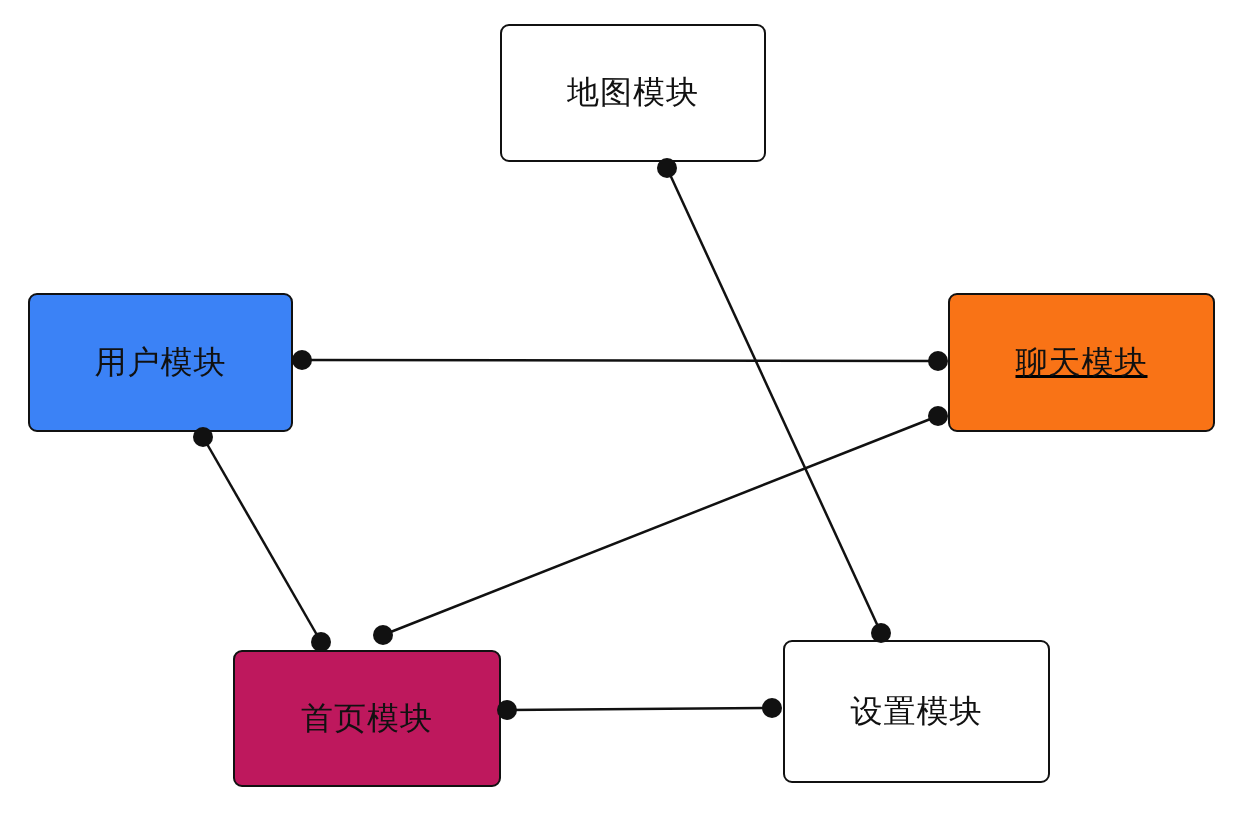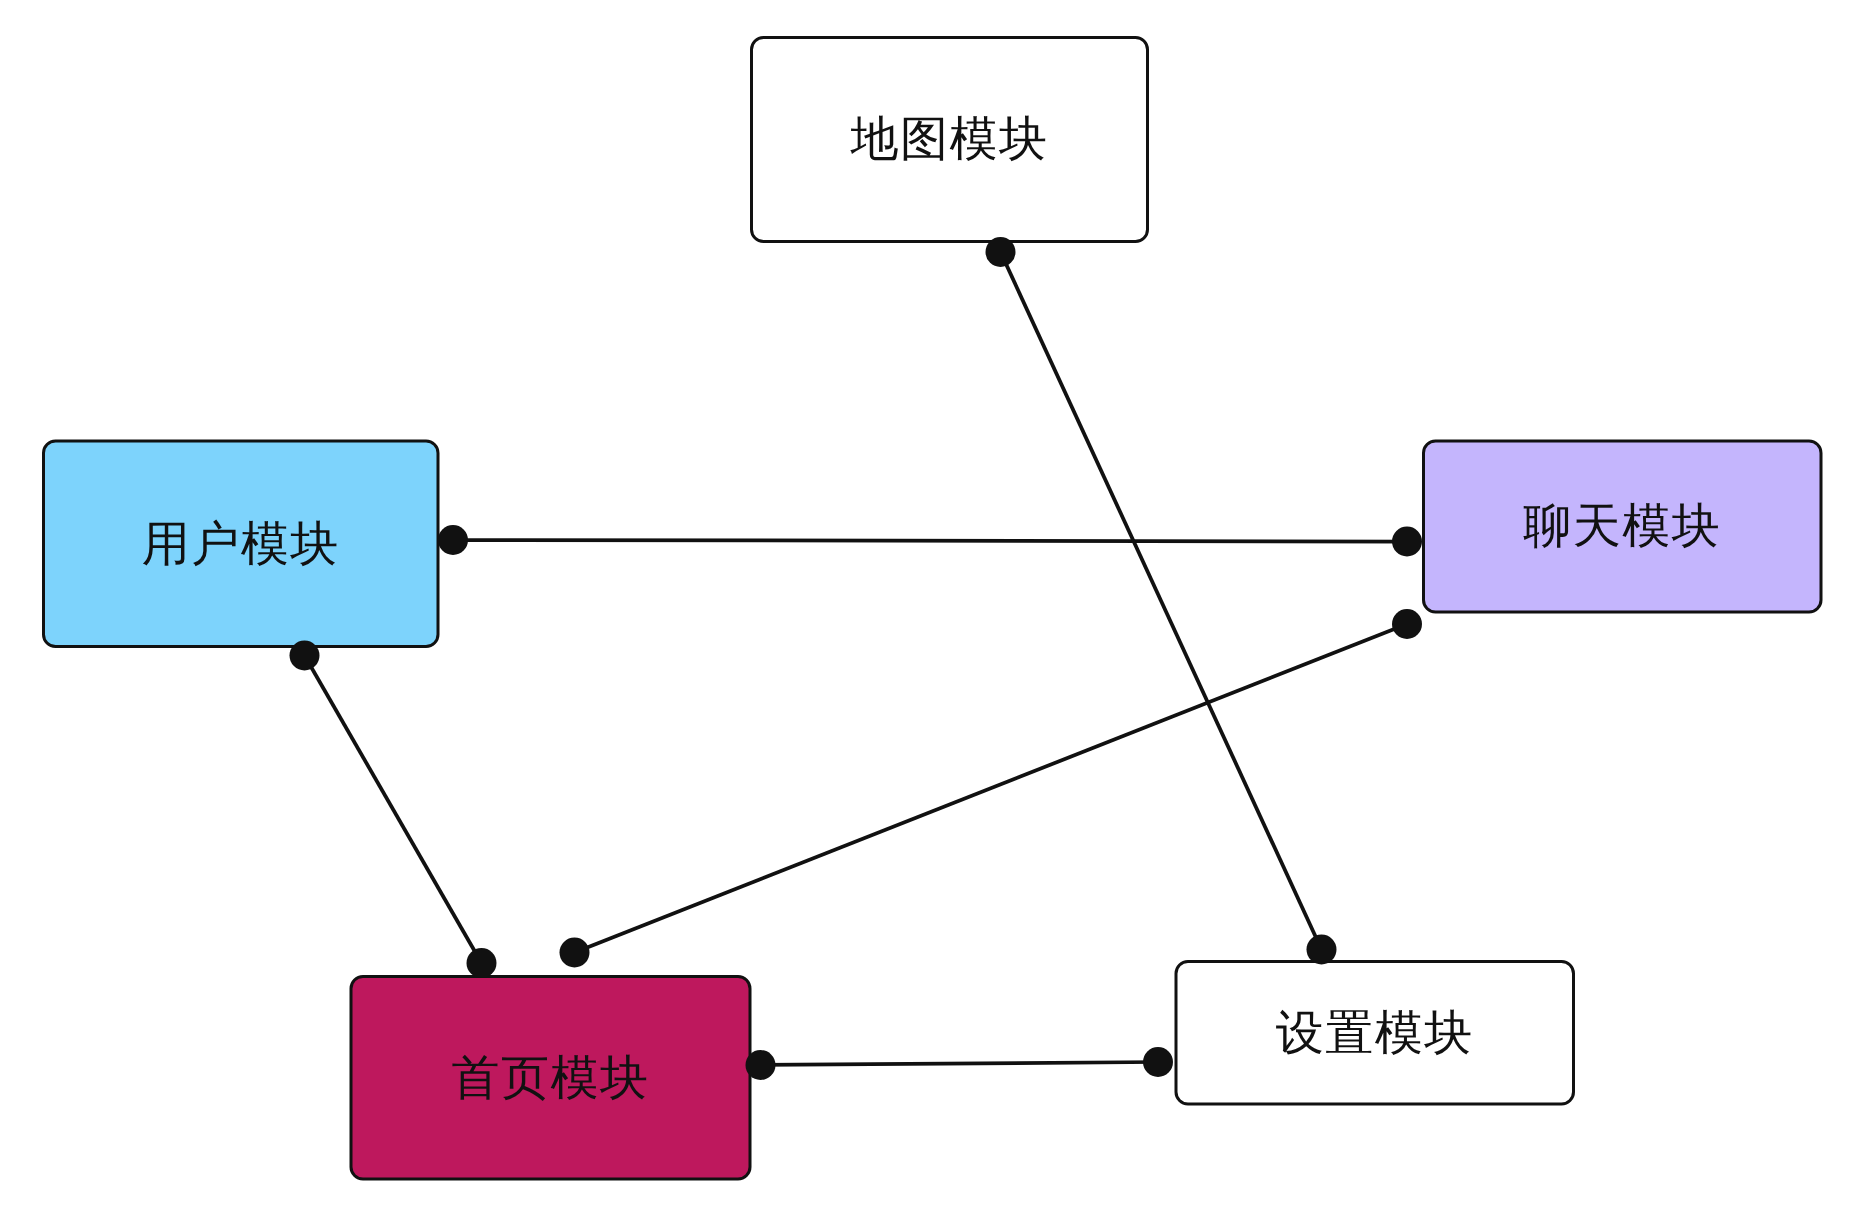--- a/index.html
+++ b/index.html
@@ -63,29 +63,29 @@
       <circle cx="938" cy="416" r="10" fill="#111111"></circle>
       <line x1="507" y1="710" x2="772" y2="708" stroke="#111111" stroke-width="2.5"></line>
       <circle cx="507" cy="710" r="10" fill="#111111"></circle>
       <circle cx="772" cy="708" r="10" fill="#111111"></circle>
     </svg>
 
   <div class="node" style="left: 500px; top: 24px; width: 266px; height: 138px; background: rgb(255, 255, 255); border-color: rgb(17, 17, 17);">
     <span class="node-label">地图模块</span>
   </div>
 
-  <div class="node" style="left: 28px; top: 293px; width: 265px; height: 139px; background: #7dd3fc; border-color: rgb(17, 17, 17);">
+  <div class="node" style="left: 28px; top: 293px; width: 265px; height: 139px; background: #3b82f6; border-color: rgb(17, 17, 17);">
     <span class="node-label">用户模块</span>
   </div>
 
-  <div class="node" style="left: 948px; top: 293px; width: 267px; height: 116px; background: #c4b5fd; border-color: rgb(17, 17, 17);">
+  <div class="node" style="left: 948px; top: 293px; width: 267px; height: 139px; background: #f97316; border-color: rgb(17, 17, 17); text-decoration: underline;">
     <span class="node-label">聊天模块</span>
   </div>
 
   <div class="node" style="left: 233px; top: 650px; width: 268px; height: 137px; background: #be185d; border-color: rgb(17, 17, 17);">
     <span class="node-label">首页模块</span>
   </div>
 
-  <div class="node" style="left: 783px; top: 640px; width: 267px; height: 97px; background: rgb(255, 255, 255); border-color: rgb(17, 17, 17);">
+  <div class="node" style="left: 783px; top: 640px; width: 267px; height: 143px; background: rgb(255, 255, 255); border-color: rgb(17, 17, 17);">
     <span class="node-label">设置模块</span>
   </div>
 
 </div>
 
 </body></html>

